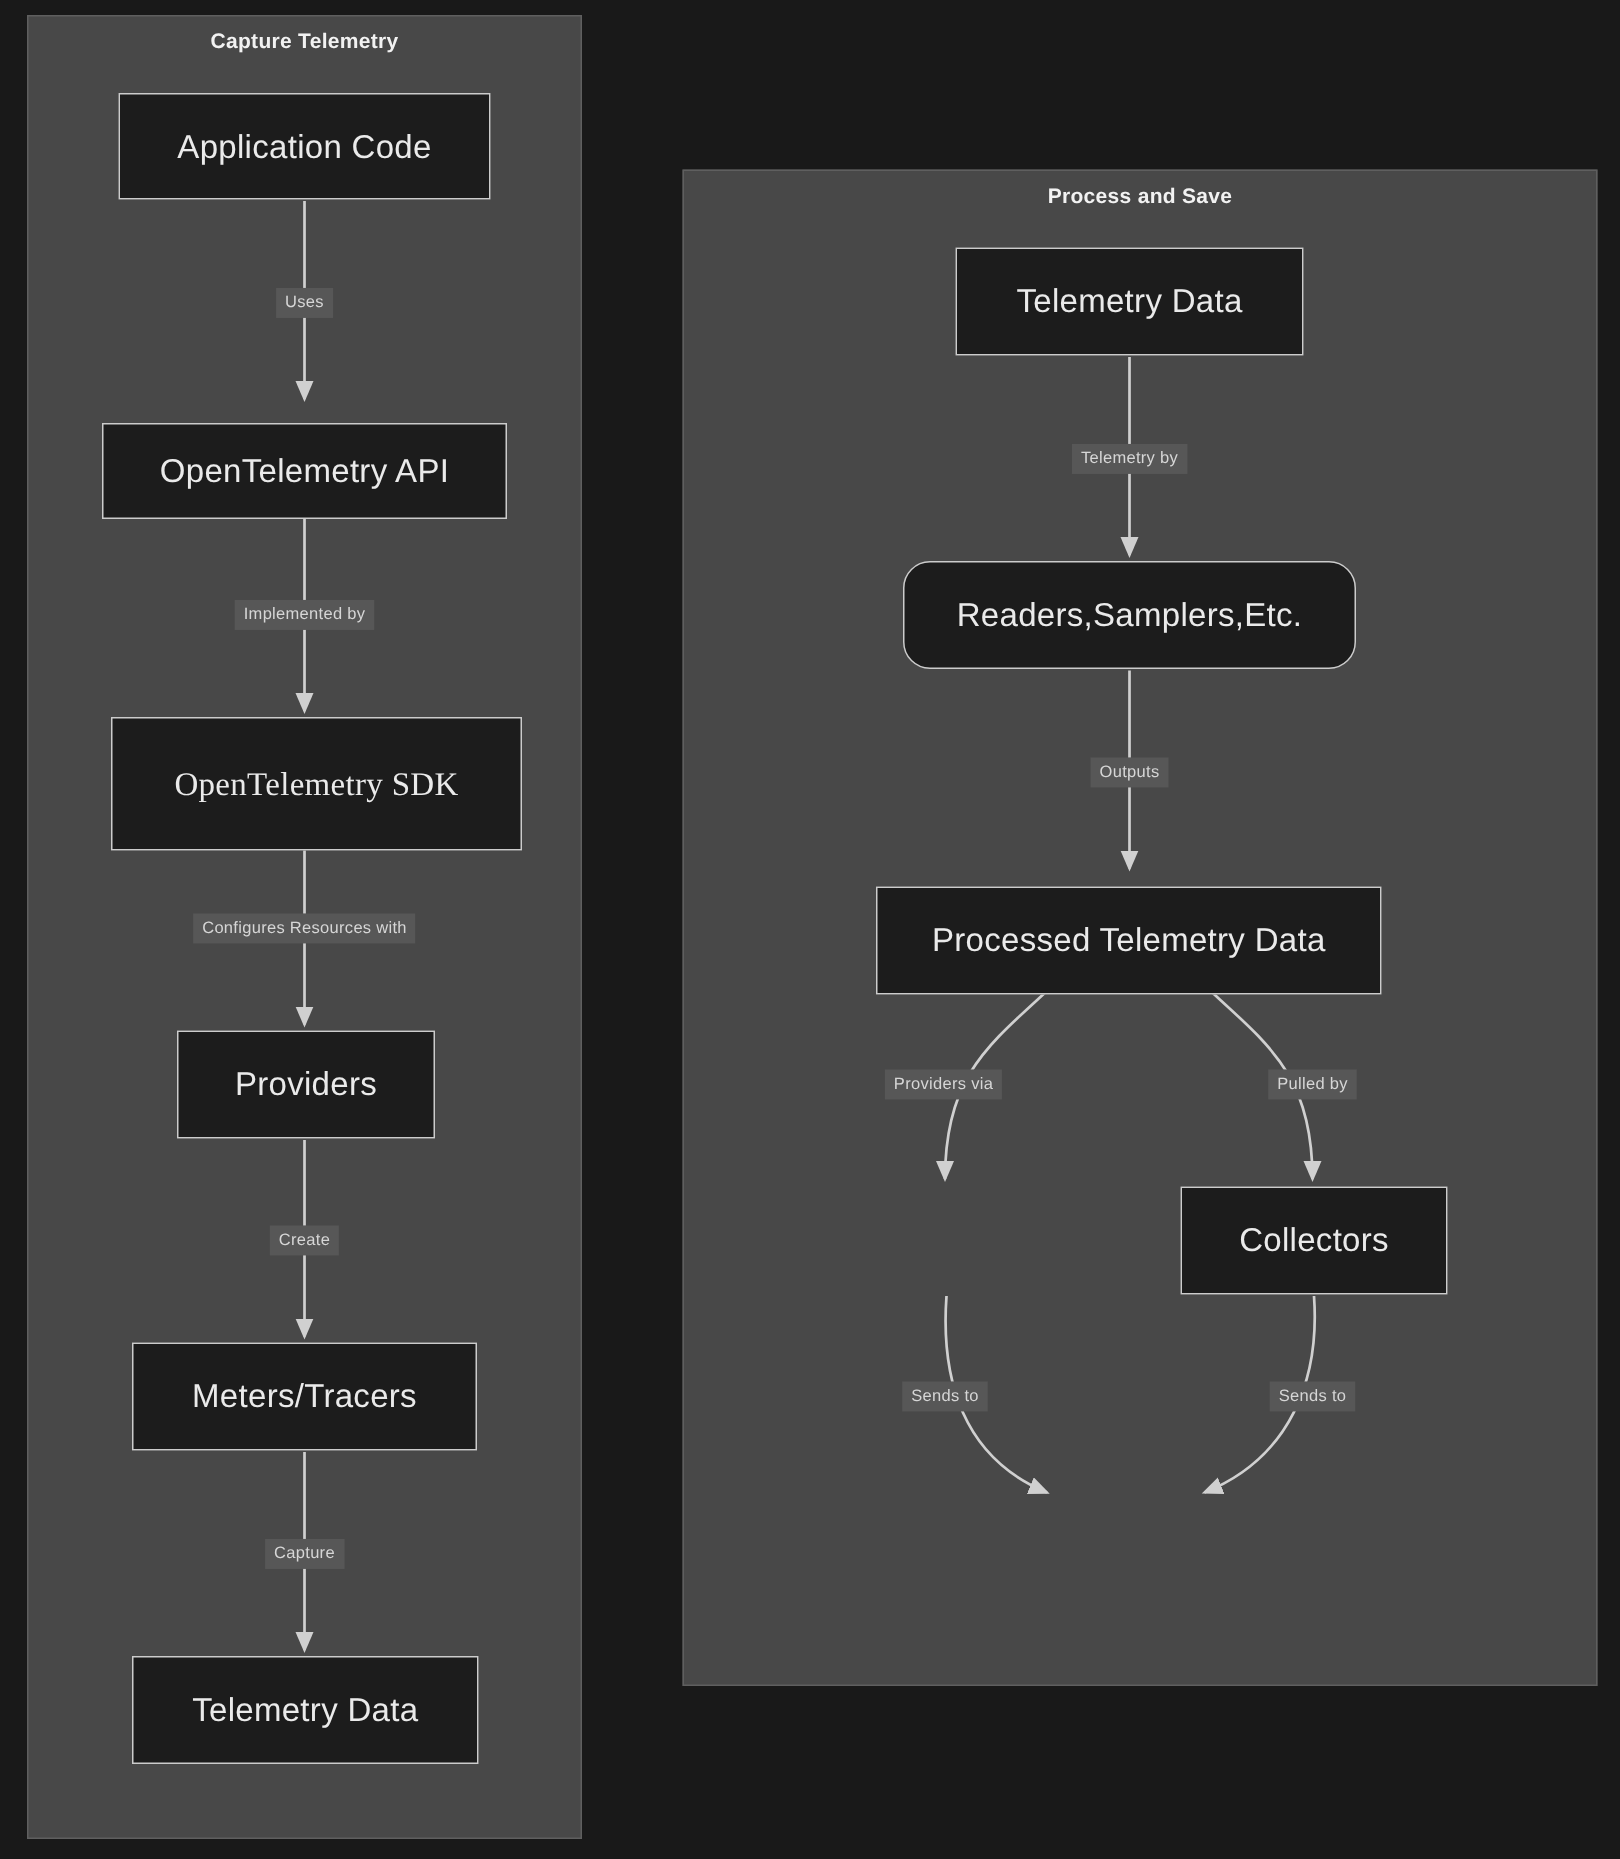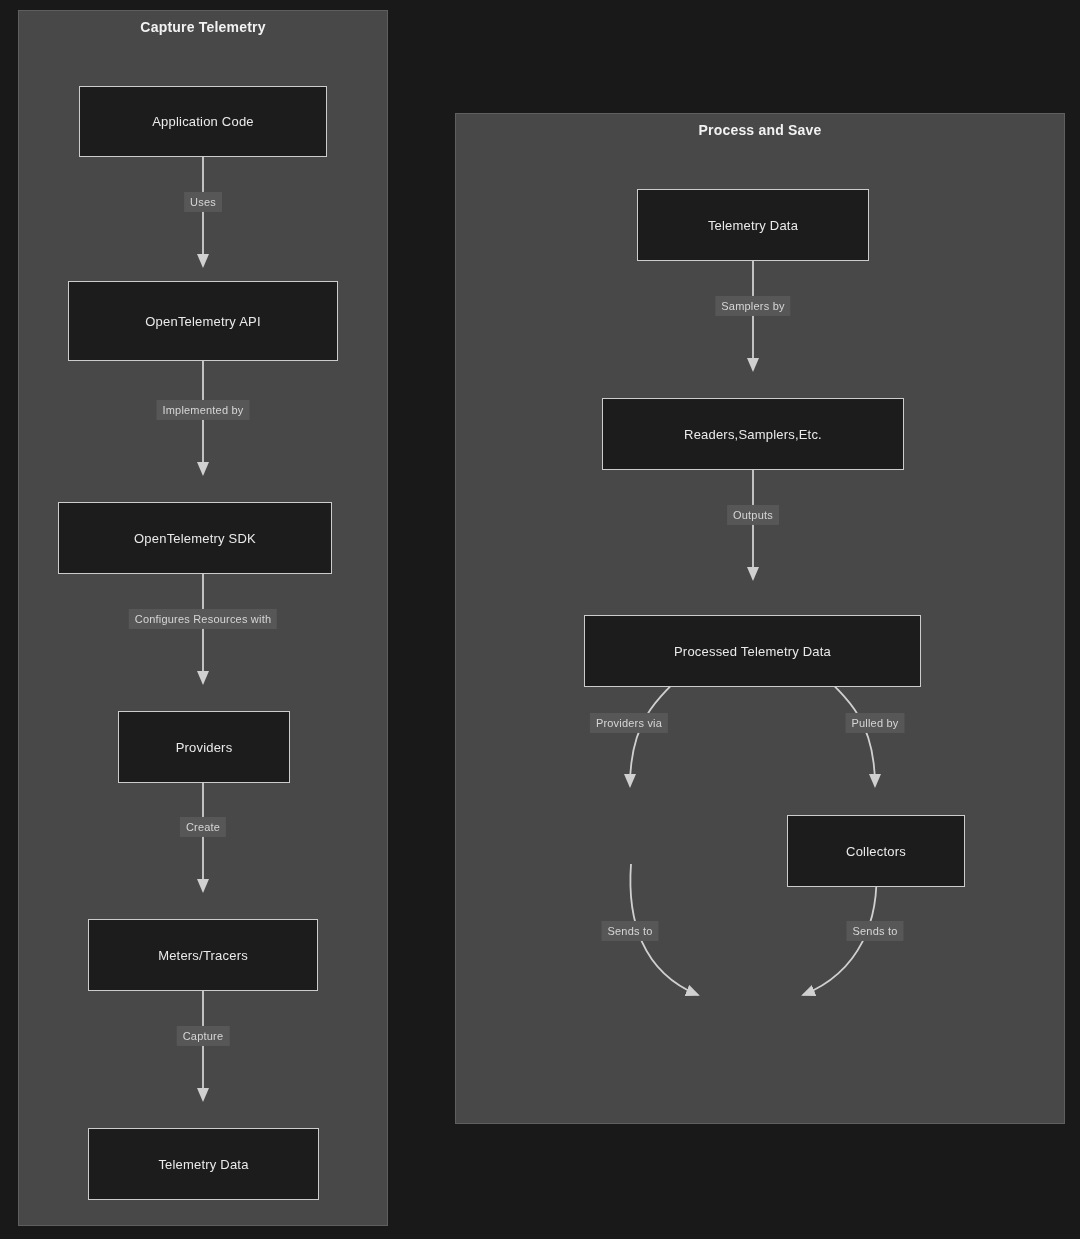--- a/index.html
+++ b/index.html
@@ -40,27 +40,26 @@
     font-size: 14px;
     font-weight: bold;
     color: var(--title-text);
     letter-spacing: 0.2px;
   }
   .node {
     position: absolute;
     background: var(--node-bg);
     border: 1.5px solid var(--node-border);
     color: var(--node-text);
-    font-size: 13px;
+    font-size: 22px;
     display: flex;
     align-items: center;
     justify-content: center;
     text-align: center;
     letter-spacing: 0.2px;
-    margin-top: 24px;
   }
   .edge-label {
     position: absolute;
     transform: translate(-50%, -50%);
     background: var(--edge-label-bg);
     color: var(--edge-label-text);
     font-size: 11px;
     line-height: 1.1;
     padding: 4px 6px;
     white-space: nowrap;
@@ -110,37 +109,37 @@
 
     <path class="edge" d="M753,238 L753,370" marker-end="url(#arrow)"></path>
     <path class="edge" d="M753,447 L753,579" marker-end="url(#arrow)"></path>
     <path class="edge" d="M703,656 C660,696 630,716 630,786" marker-end="url(#arrow)"></path>
     <path class="edge" d="M802,656 C845,696 875,716 875,786" marker-end="url(#arrow)"></path>
     <path class="edge" d="M631,864 C627,920 642,972 698,995" marker-end="url(#arrow)"></path>
     <path class="edge" d="M876,864 C880,920 860,972 803,995" marker-end="url(#arrow)"></path>
   </svg>
 
   <div class="node" style="left:79px; top:62px; width:248px; height:71px;">Application Code</div>
-  <div class="node" style="left:68px; top:257px; width:270px; height:80px;">OpenTelemetry API</div>
-  <div class="node" style="left:58px; top:478px; width:274px; height:72px;">OpenTelemetry SDK</div>
+  <div class="node" style="left:68px; top:282px; width:270px; height:64px;">OpenTelemetry API</div>
+  <div class="node" style="left:74px; top:478px; width:274px; height:89px;font-family:Liberation Serif, serif;">OpenTelemetry SDK</div>
   <div class="node" style="left:118px; top:687px; width:172px; height:72px;">Providers</div>
   <div class="node" style="left:88px; top:895px; width:230px; height:72px;">Meters/Tracers</div>
   <div class="node" style="left:88px; top:1104px; width:231px; height:72px;">Telemetry Data</div>
 
   <div class="node" style="left:637px; top:165px; width:232px; height:72px;">Telemetry Data</div>
-  <div class="node" style="left:602px; top:374px; width:302px; height:72px;">Readers,Samplers,Etc.</div>
+  <div class="node" style="left:602px; top:374px; width:302px; height:72px;border-radius:18px;">Readers,Samplers,Etc.</div>
   <div class="node" style="left:584px; top:591px; width:337px; height:72px;">Processed Telemetry Data</div>
   <div class="node" style="left:787px; top:791px; width:178px; height:72px;">Collectors</div>
 
   <div class="edge-label" style="left:203px; top:202px;">Uses</div>
   <div class="edge-label" style="left:203px; top:410px;">Implemented by</div>
   <div class="edge-label" style="left:203px; top:619px;">Configures Resources with</div>
   <div class="edge-label" style="left:203px; top:827px;">Create</div>
   <div class="edge-label" style="left:203px; top:1036px;">Capture</div>
 
-  <div class="edge-label" style="left:753px; top:306px;">Samplers by</div>
+  <div class="edge-label" style="left:753px; top:306px;">Telemetry by</div>
   <div class="edge-label" style="left:753px; top:515px;text-align:center;">Outputs</div>
   <div class="edge-label" style="left:629px; top:723px;">Providers via</div>
   <div class="edge-label" style="left:875px; top:723px;">Pulled by</div>
   <div class="edge-label" style="left:630px; top:931px;">Sends to</div>
   <div class="edge-label" style="left:875px; top:931px;">Sends to</div>
 
 </div>
 
 </body></html>

